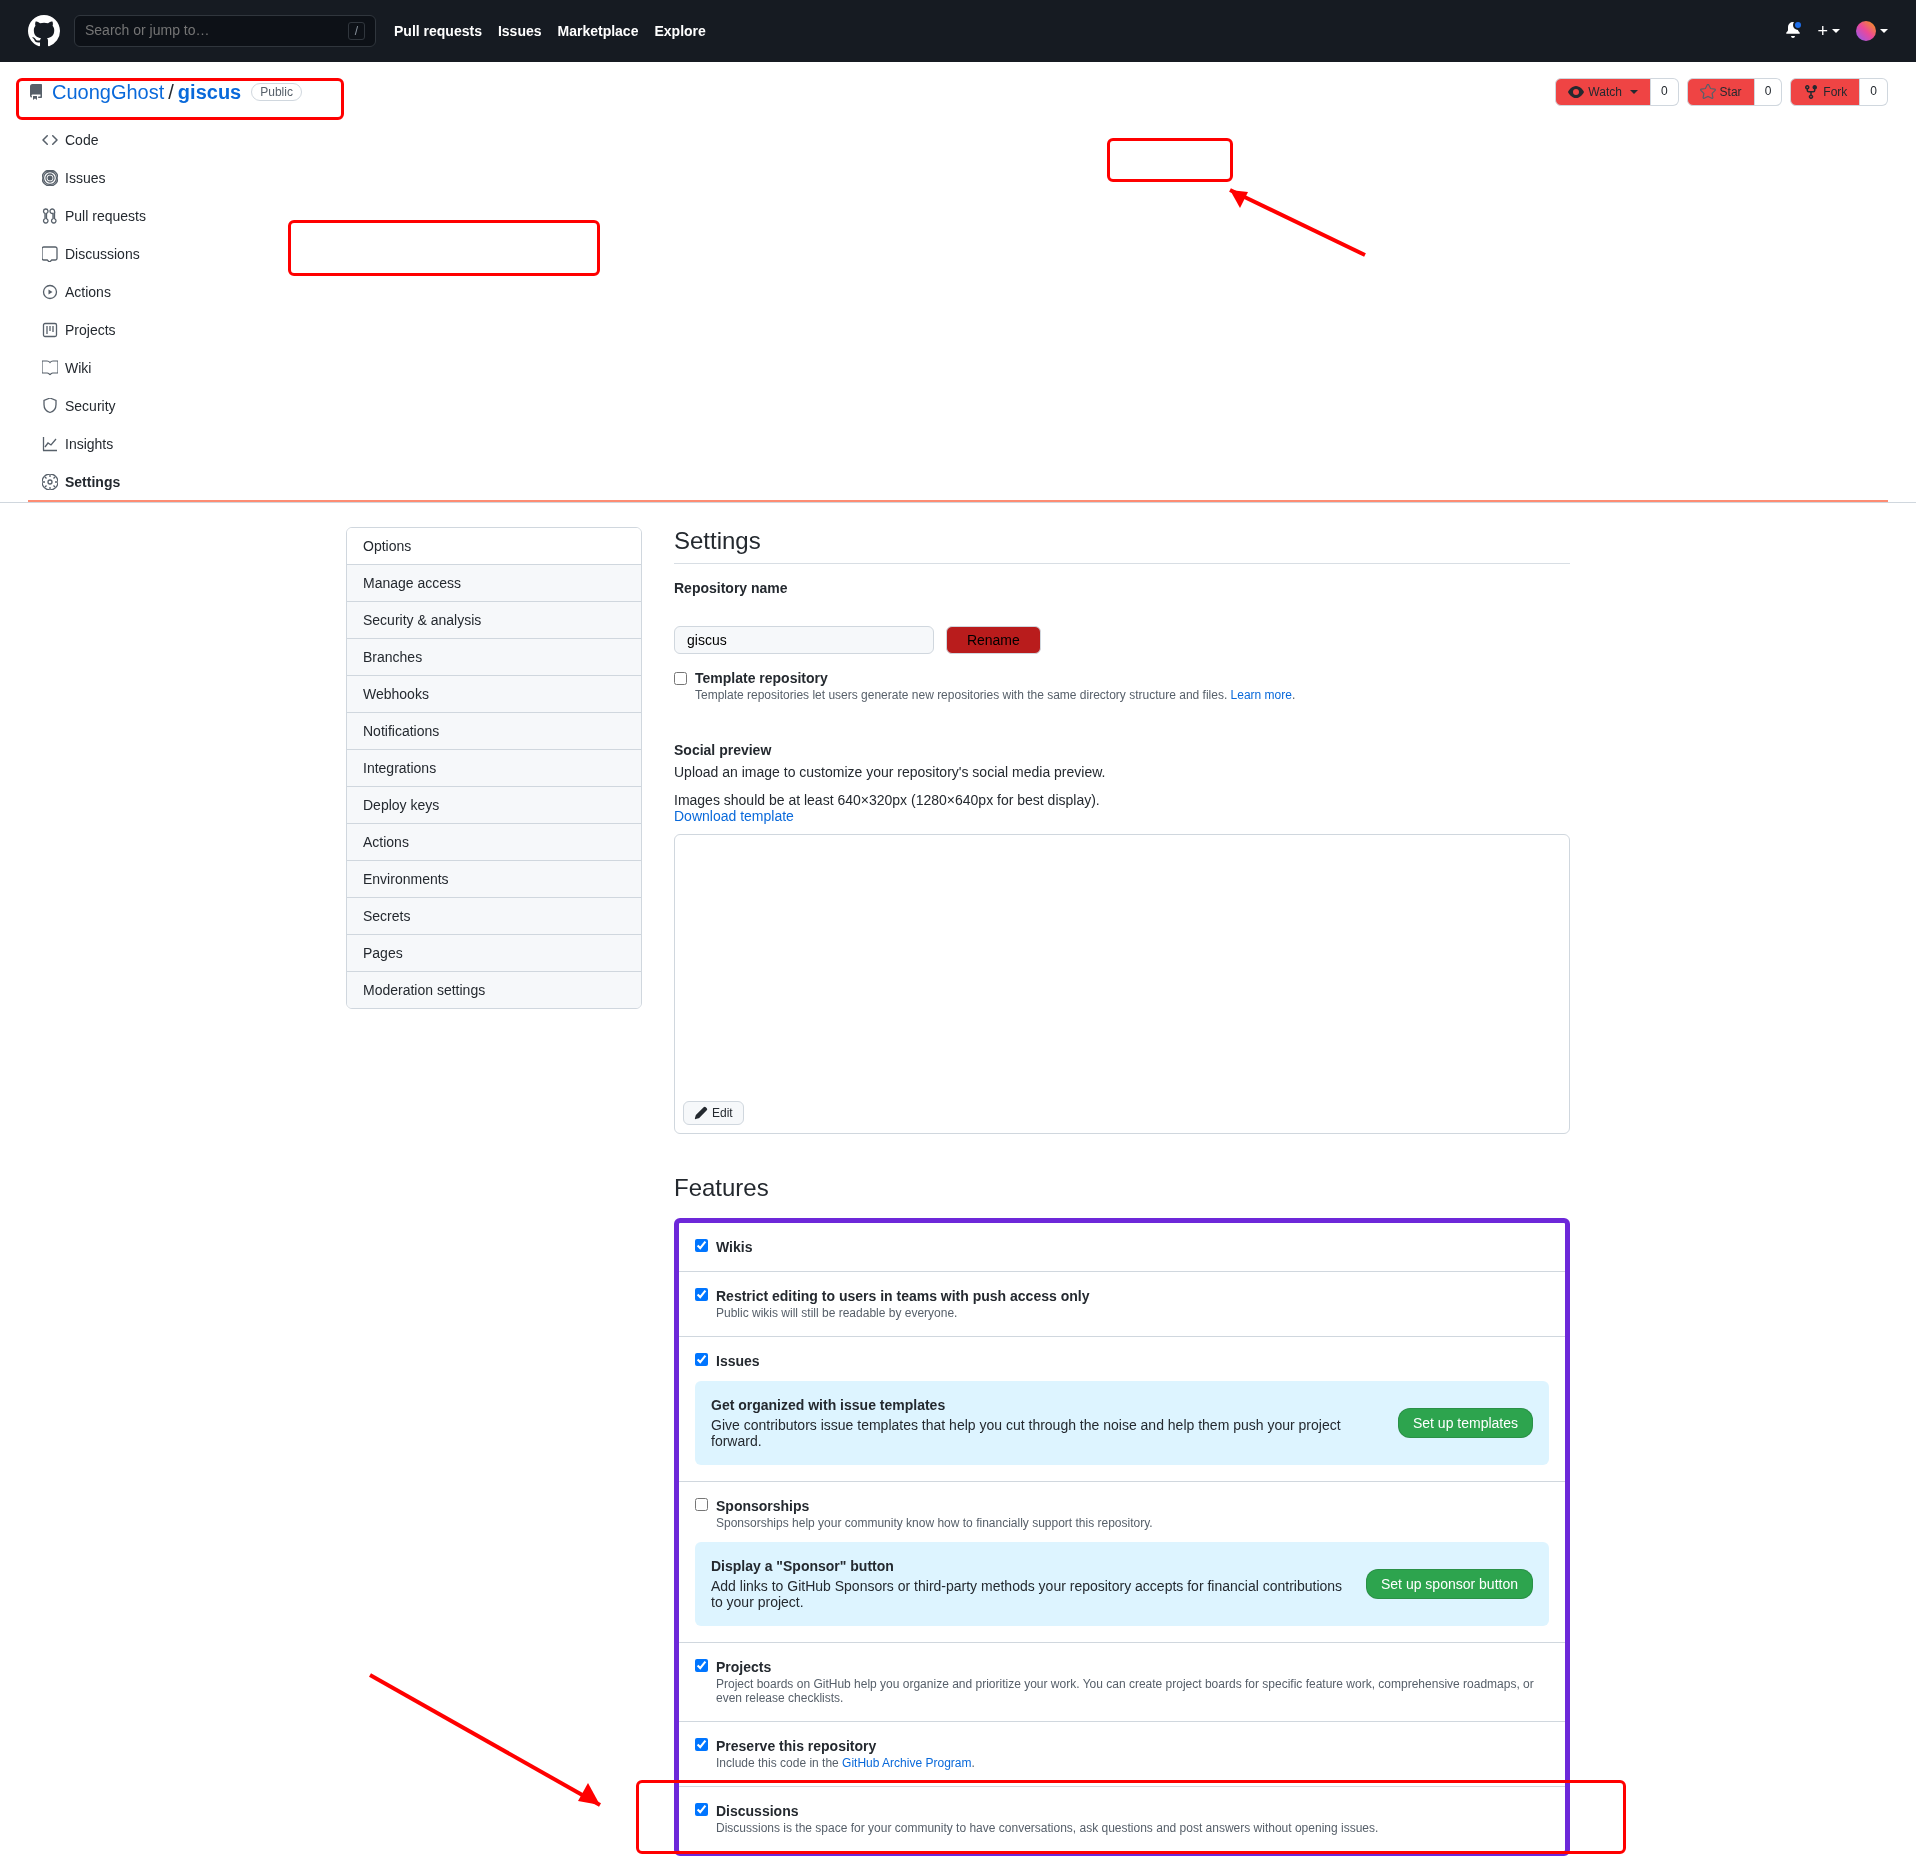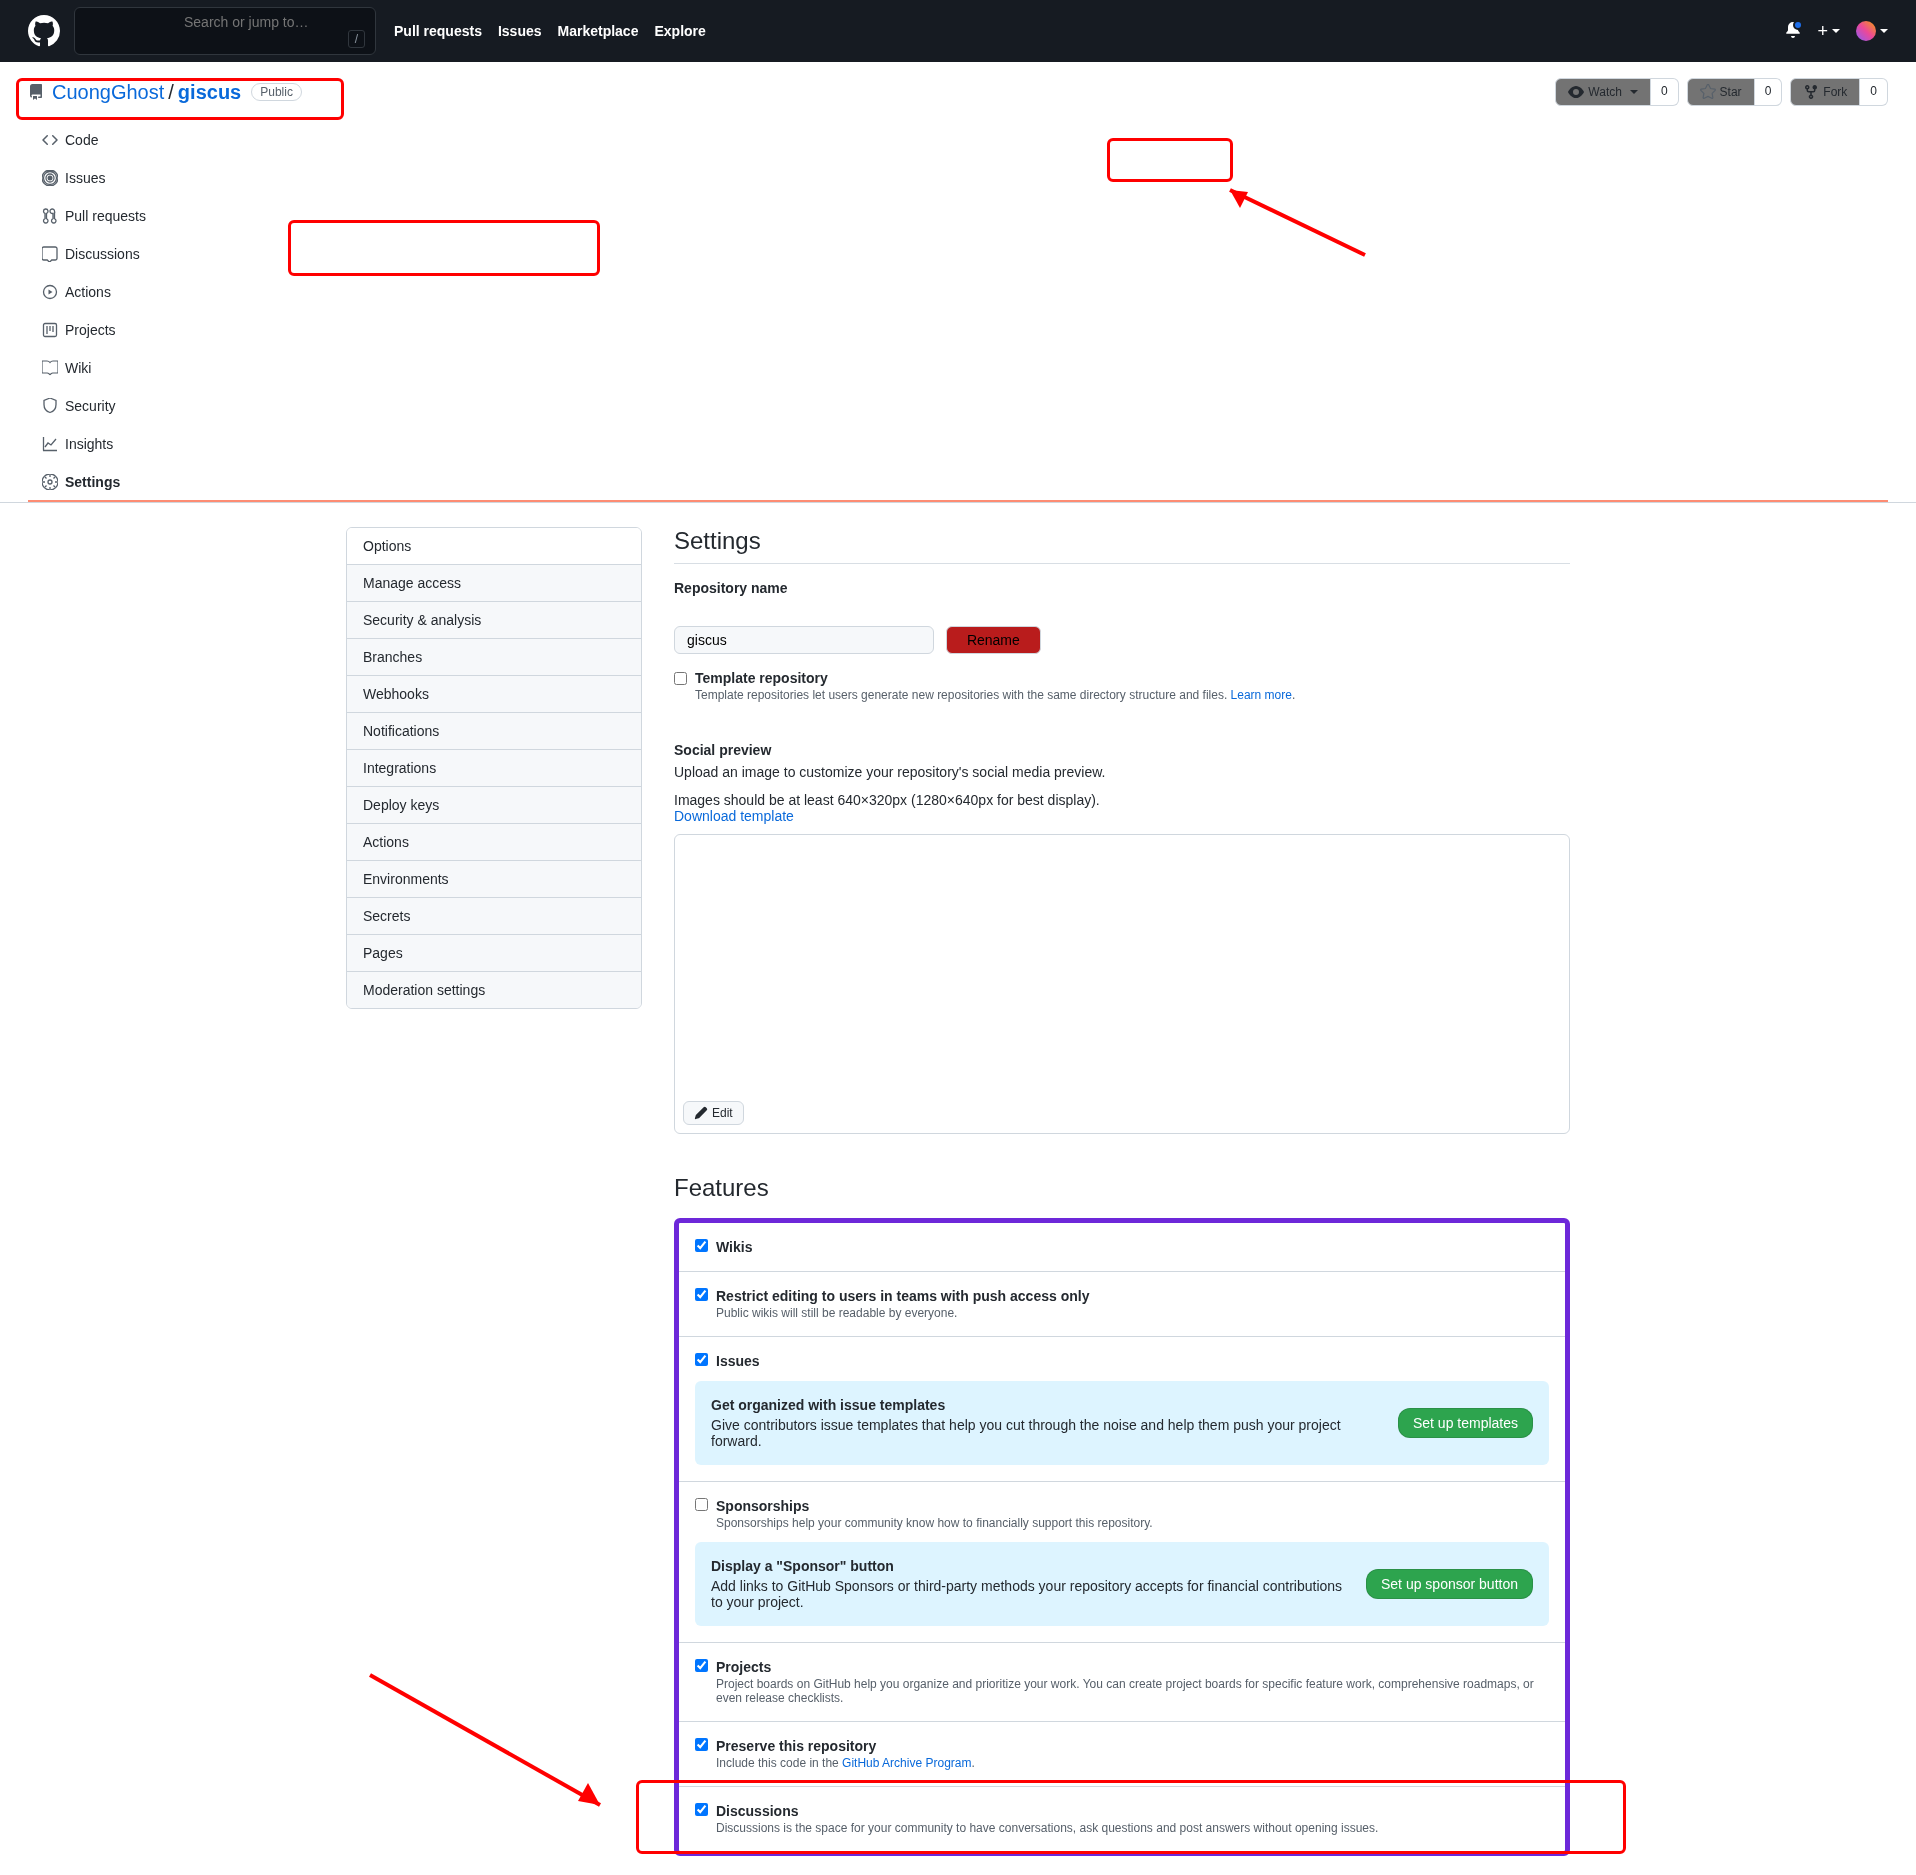--- a/index.html
+++ b/index.html
@@ -1,21 +1,21 @@
 <!DOCTYPE html>
 <html><head>
 <meta charset="utf-8">
 <style>
 * { box-sizing: border-box; margin: 0; padding: 0; }
 body { font-family: -apple-system, BlinkMacSystemFont, "Segoe UI", Helvetica, Arial, sans-serif; color: #24292f; font-size: 14px; background: #fff; }
 
 
 .topbar { background: #161b22; color: #fff; display: flex; align-items: center; padding: 14px 28px; height: 62px; }
 .logo { width: 32px; height: 32px; fill: #fff; margin-right: 14px; }
-.search { background: #0d1117; border: 1px solid #30363d; border-radius: 6px; padding: 6px 10px; width: 302px; display: flex; align-items: flex-end; margin-right: 18px; flex-direction: column; }
+.search { background: #0d1117; border: 1px solid #30363d; border-radius: 6px; padding: 6px 10px; width: 302px; display: flex; align-items: flex-start; margin-right: 18px; }
 .search input { background: transparent; border: none; color: #c9d1d9; font-size: 14px; flex: 1; outline: none; }
 .search .slash { border: 1px solid #30363d; border-radius: 3px; padding: 1px 6px; color: #8b949e; font-size: 12px; }
 .nav-links { display: flex; gap: 16px; }
 .nav-links a { color: #fff; font-weight: 600; text-decoration: none; font-size: 14px; }
 .topbar-right { margin-left: auto; display: flex; align-items: center; gap: 16px; }
 .bell-icon { position: relative; }
 .dot { position: absolute; top: -2px; right: -2px; width: 10px; height: 10px; background: #1f6feb; border-radius: 50%; border: 2px solid #161b22; }
 .avatar { width: 20px; height: 20px; border-radius: 50%; background: linear-gradient(45deg,#8b5cf6,#ec4899,#f59e0b); }
 .plus-caret, .avatar-caret { display: flex; align-items: center; color: #fff; }
 .caret { width:0;height:0;border-left:4px solid transparent;border-right:4px solid transparent;border-top:4px solid #fff;margin-left:4px; }
@@ -23,21 +23,21 @@
 
 .repo-head { padding: 16px 28px 0; background: #fff; border-bottom: 1px solid #d0d7de; }
 .repo-title-row { display: flex; align-items: center; margin-bottom: 16px; }
 .repo-title { display: flex; align-items: center; font-size: 20px; font-weight: 400; }
 .repo-title a { color: #0969da; text-decoration: none; }
 .repo-title .sep { margin: 0 4px; color: #24292f; }
 .repo-title .name { font-weight: 600; }
 .vis-badge { border: 1px solid #d0d7de; border-radius: 2em; padding: 1px 8px; font-size: 12px; color: #57606a; margin-left: 10px; }
 .repo-actions { margin-left: auto; display: flex; gap: 8px; }
 .btn-grp { display: flex; }
-.btn { background: #737373; border: 1px solid #d0d7de; border-radius: 6px; padding: 5px 12px; font-size: 12px; display: flex; align-items: center; gap: 4px; color: #24292f; cursor: pointer; }
+.btn { background: #ef4444; border: 1px solid #d0d7de; border-radius: 6px; padding: 5px 12px; font-size: 12px; display: flex; align-items: center; gap: 4px; color: #24292f; cursor: pointer; }
 .btn-grp .btn:first-child { border-top-right-radius: 0; border-bottom-right-radius: 0; }
 .btn-grp .count { border: 1px solid #d0d7de; border-left: none; border-radius: 0 6px 6px 0; padding: 5px 10px; font-size: 12px; }
 
 
 .tabs { display: flex; gap: 0; padding: 0; flex-direction: column; }
 .tab { display: flex; align-items: center; gap: 7px; padding: 10px 14px; color: #24292f; font-size: 14px; border-bottom: 2px solid transparent; cursor: pointer; }
 .tab.active { border-bottom: 2px solid #fd8c73; font-weight: 600; }
 .tab svg { fill: #57606a; width: 16px; height: 16px; }
 
 

